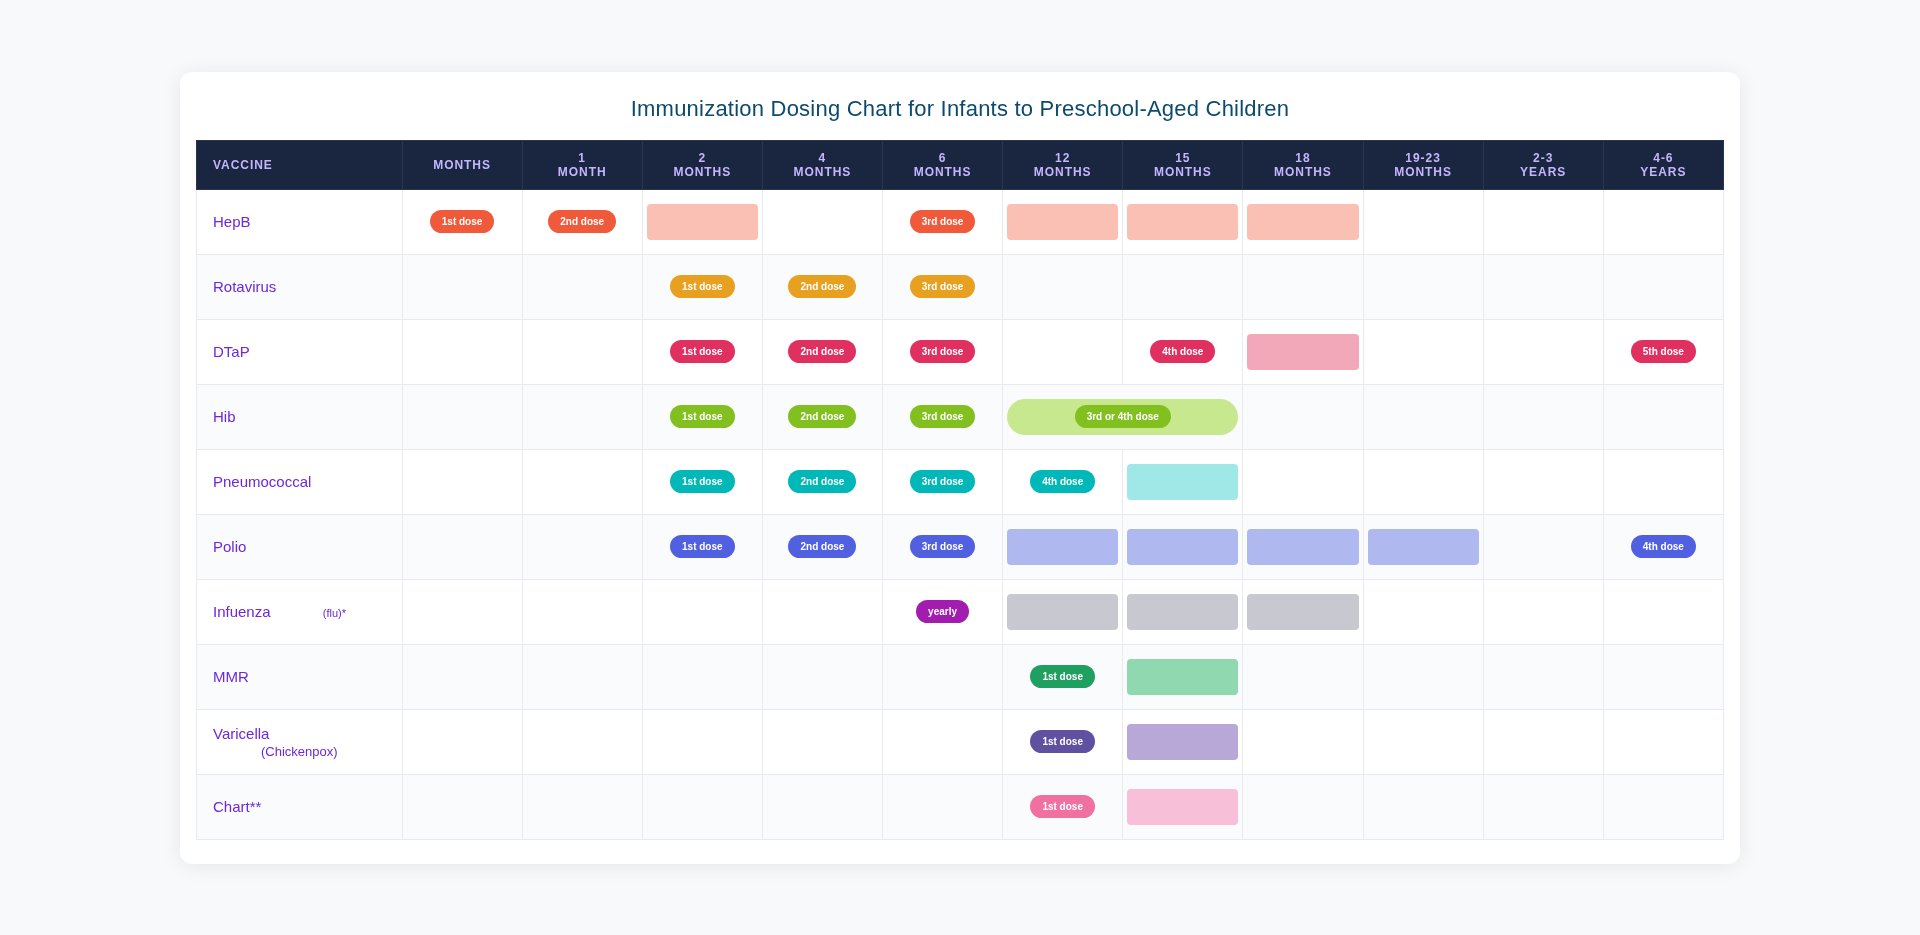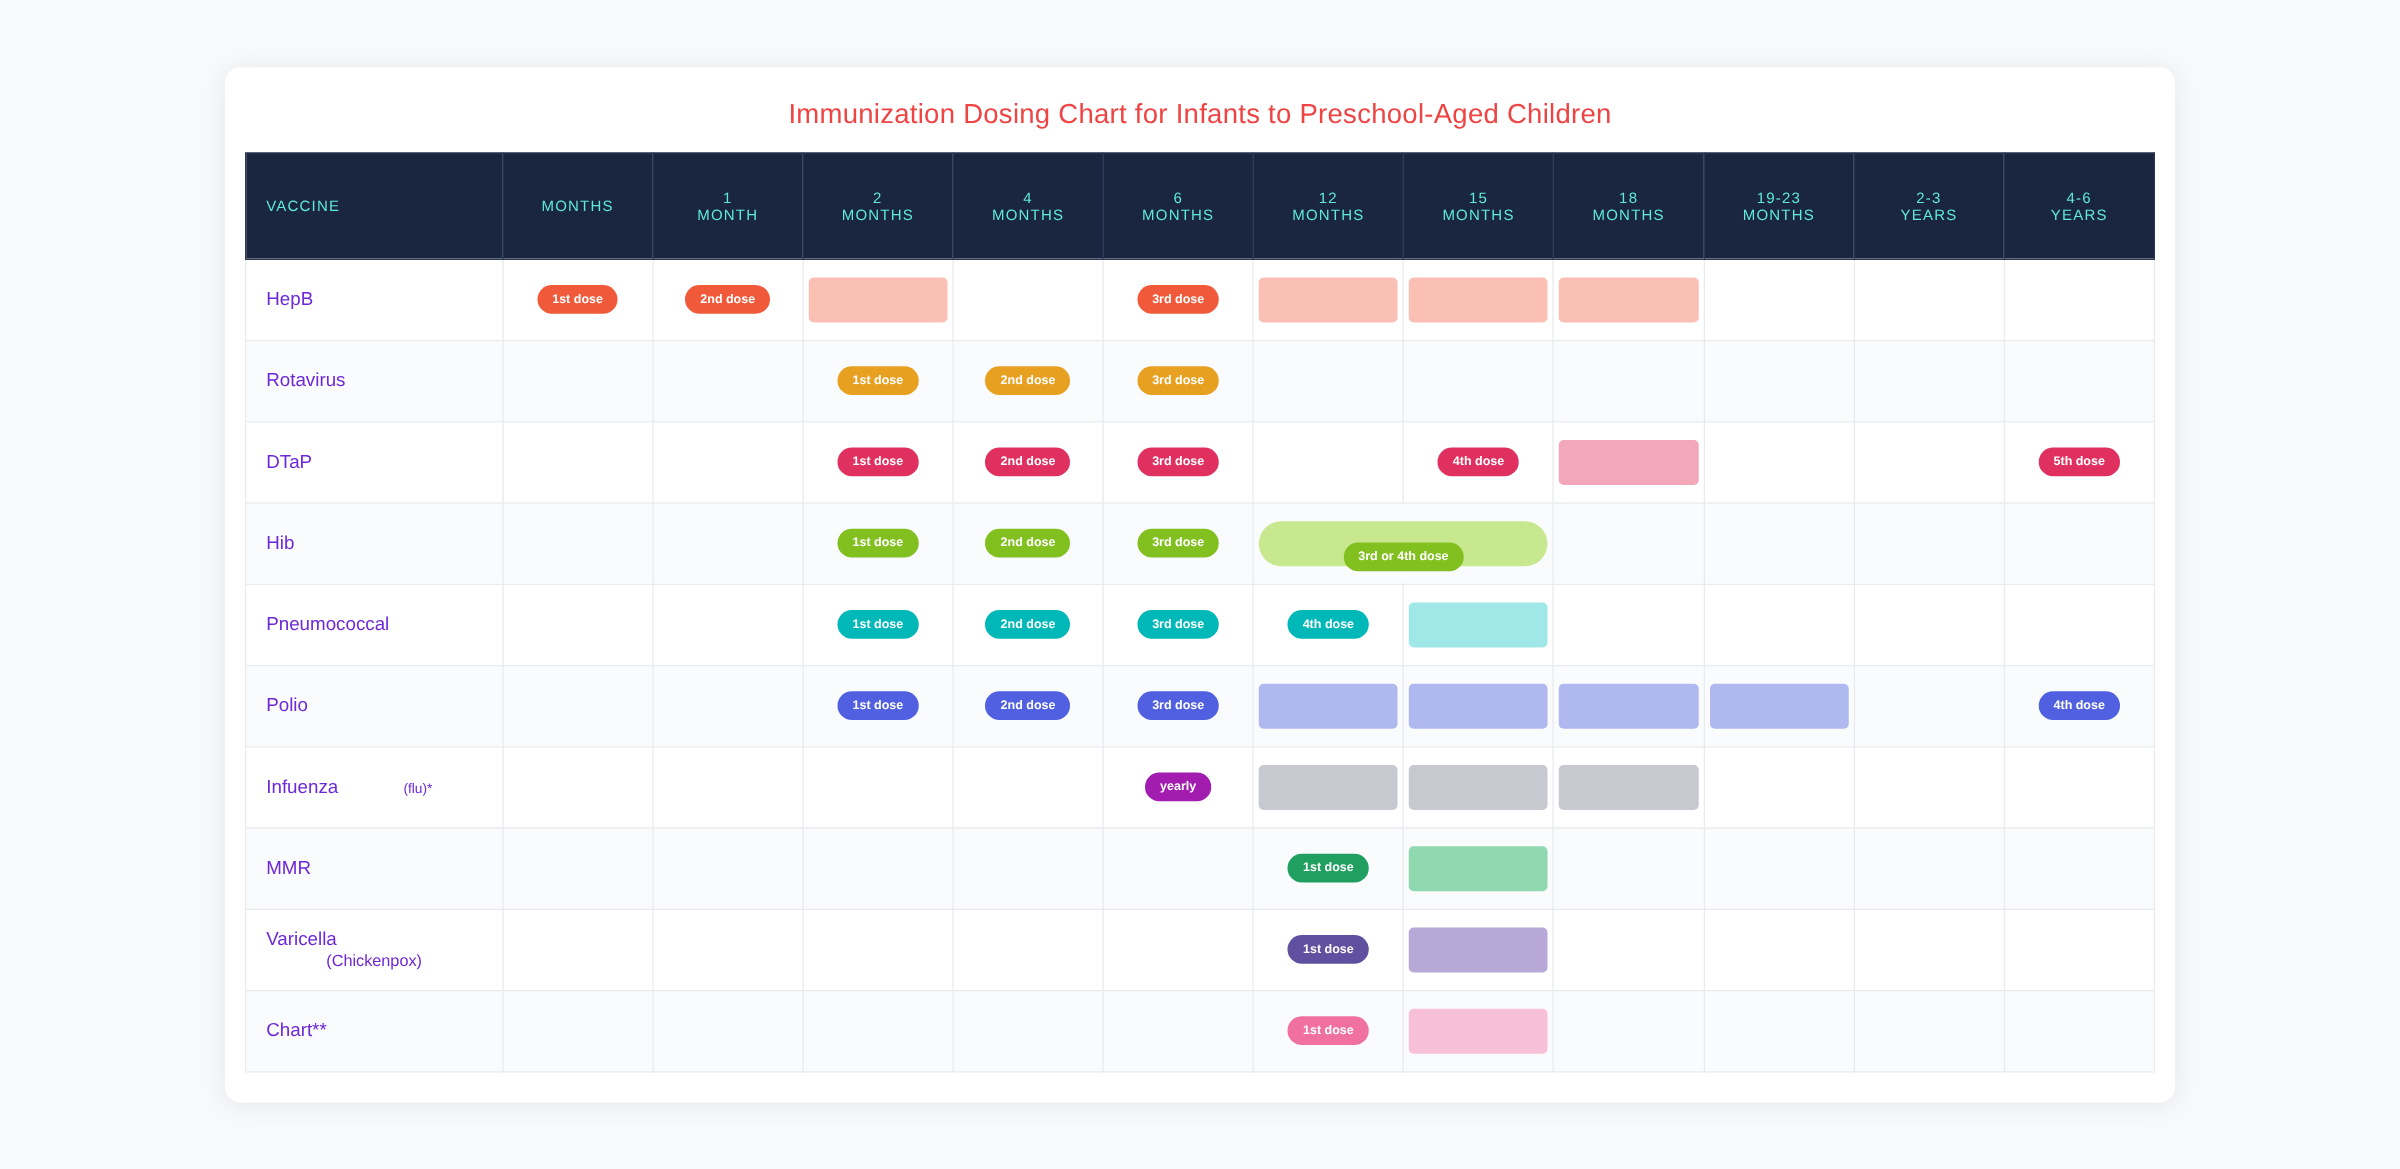--- a/index.html
+++ b/index.html
@@ -17,36 +17,36 @@
       border-radius: 12px;
       box-shadow: 0 2px 20px rgba(0,0,0,0.08);
       padding: 24px 16px 24px 16px;
       width: 100%;
       max-width: 1560px;
     }
     .chart-title {
       text-align: center;
       font-size: 22px;
       font-weight: 500;
-      color: #ef4444;
+      color: #0c4a6e;
       margin-bottom: 18px;
       letter-spacing: 0.01em;
     }
     .grid-table {
       width: 100%;
       border-collapse: collapse;
     }
     .header-row th {
       background: #1a2540;
-      color: #5eead4;
+      color: #c4b5fd;
       text-align: center;
       font-size: 12px;
-      font-weight: 400;
+      font-weight: 700;
       letter-spacing: 0.08em;
-      padding: 28px 6px;
+      padding: 10px 6px;
       border: 1px solid #2a3550;
       white-space: nowrap;
     }
     .header-row th.vaccine-col {
       text-align: left;
       padding-left: 16px;
       font-size: 12px;
       min-width: 130px;
     }
     .header-row th.time-col {
@@ -299,21 +299,21 @@
             <div class="dose-pill c-hib">2nd dose</div>
           </div>
         </td>
         <td>
           <div class="cell-content">
             <div class="dose-pill c-hib">3rd dose</div>
           </div>
         </td>
 
         <td colspan="2" style="padding:4px;">
-          <div class="cell-content" style="position:relative;align-items:flex-end;">
+          <div class="cell-content" style="position:relative;">
             <div style="position:absolute;left:0;right:0;top:50%;transform:translateY(-50%);height:36px;background:#c8e890;border-radius:18px;z-index:1;"></div>
             <div class="dose-pill c-hib" style="z-index:2;">3rd or 4th dose</div>
           </div>
         </td>
         <td>
             <div class="cell-content"></div>
           </td>
         <td>
             <div class="cell-content"></div>
           </td>

